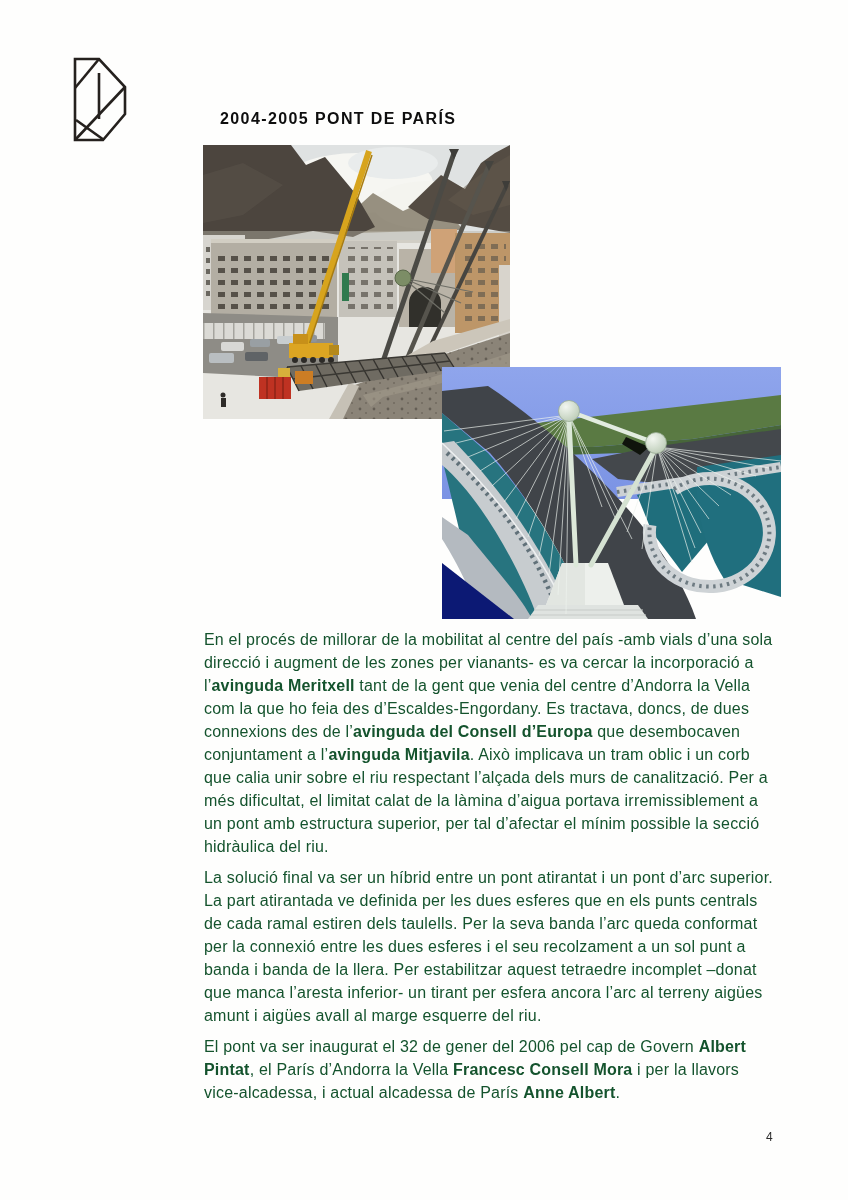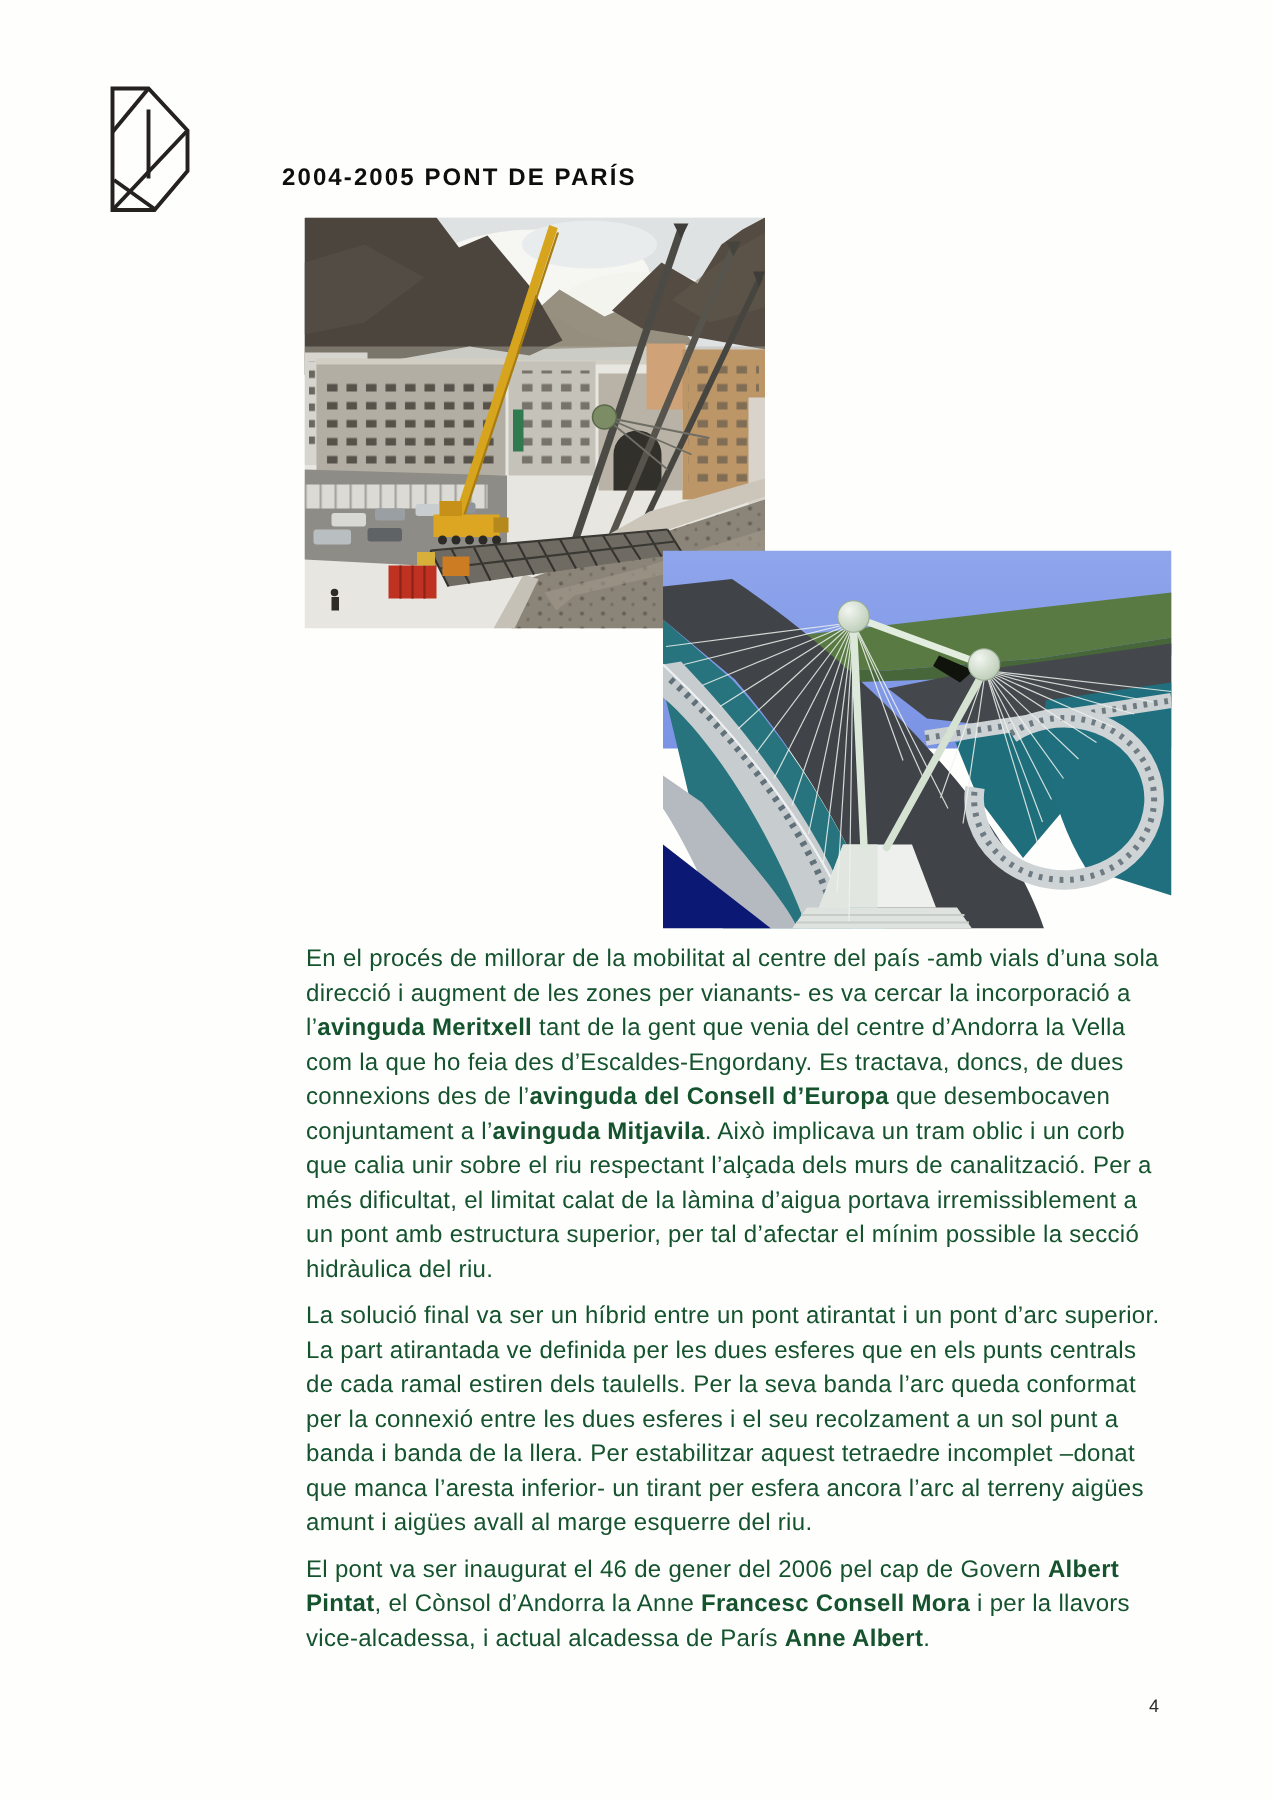--- a/index.html
+++ b/index.html
@@ -5,21 +5,21 @@
   html, body { margin: 0; padding: 0; background: #ffffff; }
   .page {
     position: relative;
     width: 848px; height: 1200px;
     background: #fefefd;
     font-family: "Liberation Sans", sans-serif;
     overflow: hidden;
   }
   .logo { position: absolute; left: 72px; top: 56px; }
   .heading {
-    position: absolute; left: 188px; top: 110px; margin: 0;
+    position: absolute; left: 220px; top: 110px; margin: 0;
     font-size: 16px; font-weight: bold; letter-spacing: 1.4px;
     color: #0e0e0e; white-space: nowrap;
   }
   .fig { position: absolute; line-height: 0; }
   .fig-photo  { left: 203px; top: 145px; width: 307px; height: 274px; z-index: 1; }
   .fig-render { left: 442px; top: 367px; width: 339px; height: 252px; z-index: 2; }
   .textcol {
     position: absolute; left: 204px; top: 628px; width: 570px;
     font-size: 16px; line-height: 23px; letter-spacing: 0.2px;
     color: #14532d; text-align: left;
@@ -244,18 +244,18 @@
       <line x1="132" y1="46" x2="208" y2="74" stroke="#e2ecdf" stroke-width="4.5" stroke-linecap="round"></line>
       <polygon points="184,70 207,80 198,88 180,77" fill="#0f130c"></polygon>
       <circle cx="127" cy="44" r="10.5" fill="url(#sphG)" stroke="#98ab93" stroke-width="0.8"></circle>
       <circle cx="214" cy="76" r="10.5" fill="url(#sphG)" stroke="#98ab93" stroke-width="0.8"></circle>
     </svg>
   </div>
 
   <div class="textcol">
     <p><span>En el procés de millorar de la mobilitat al centre del país -amb vials d’una sola direcció i augment de les zones per vianants- es va cercar la incorporació a l’</span><span class="b">avinguda Meritxell</span><span> tant de la gent que venia del centre d’Andorra la Vella com la que ho feia des d’Escaldes-Engordany. Es tractava, doncs, de dues connexions des de l’</span><span class="b">avinguda del Consell d’Europa</span><span> que desembocaven conjuntament a l’</span><span class="b">avinguda Mitjavila</span><span>. Això implicava un tram oblic i un corb que calia unir sobre el riu respectant l’alçada dels murs de canalització. Per a més dificultat, el limitat calat de la làmina d’aigua portava irremissiblement a un pont amb estructura superior, per tal d’afectar el mínim possible la secció hidràulica del riu.</span></p>
     <p><span>La solució final va ser un híbrid entre un pont atirantat i un pont d’arc superior. La part atirantada ve definida per les dues esferes que en els punts centrals de cada ramal estiren dels taulells. Per la seva banda l’arc queda conformat per la connexió entre les dues esferes i el seu recolzament a un sol punt a banda i banda de la llera. Per estabilitzar aquest tetraedre incomplet –donat que manca l’aresta inferior- un tirant per esfera ancora l’arc al terreny aigües amunt i aigües avall al marge esquerre del riu.</span></p>
-    <p><span>El pont va ser inaugurat el 46 de gener del 2006 pel cap de Govern </span><span class="b">Albert Pintat</span><span>, el Cònsol d’Andorra la Anne </span><span class="b">Francesc Consell Mora</span><span> i per la llavors vice-alcadessa, i actual alcadessa de París </span><span class="b">Anne Albert</span><span>.</span></p>
+    <p><span>El pont va ser inaugurat el 32 de gener del 2006 pel cap de Govern </span><span class="b">Albert Pintat</span><span>, el París d’Andorra la Vella </span><span class="b">Francesc Consell Mora</span><span> i per la llavors vice-alcadessa, i actual alcadessa de París </span><span class="b">Anne Albert</span><span>.</span></p>
   </div>
 
   <div class="pagenum">4</div>
 
 </div>
 
 </body></html>

